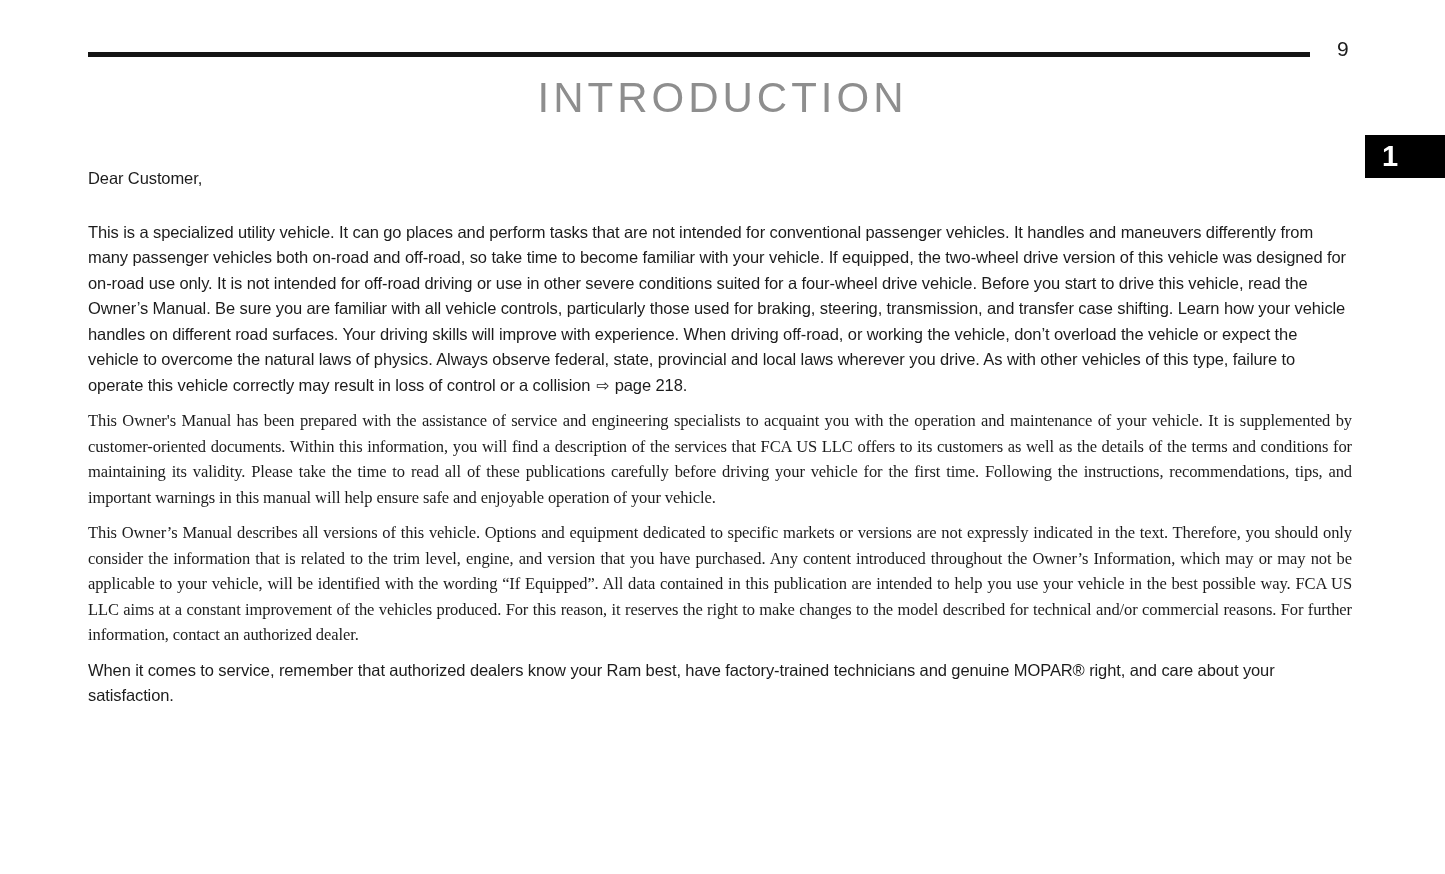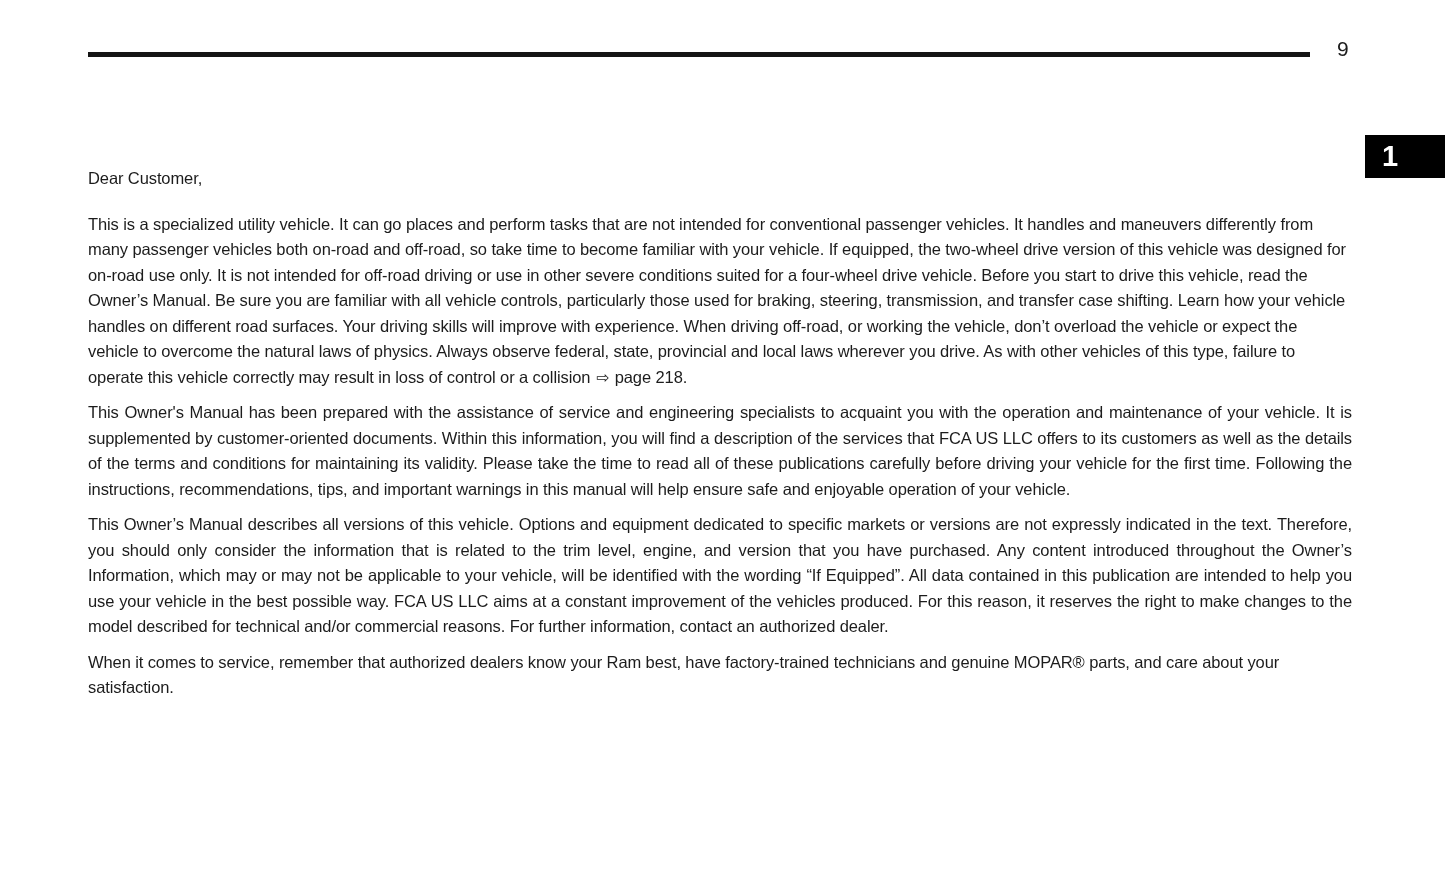--- a/index.html
+++ b/index.html
@@ -59,50 +59,51 @@
     position: absolute;
     left: 88px;
     top: 166px;
     width: 1264px;
     font-size: 16.5px;
     line-height: 25.5px;
     letter-spacing: -0.1px;
     color: #1c1c1c;
   }
   .content p { margin: 0 0 10px 0; }
-  .content p.salutation { margin-bottom: 20px; }
-  .content p.justify { text-align: justify; }
+  .content p.salutation { margin-bottom: 28px; }
+  .content p.justify { text-align: justify; font-family: Liberation Serif, serif; }
   .ref-arrow {
     display: inline-block;
     margin: 0 5px 0 6px;
     font-size: 16px;
   }
 </style>
 </head>
 <body>
 
 <div class="page">
 
   <div class="top-rule"></div>
 
   <span class="page-number">9</span>
 
+  <h1 class="doc-title">INTRODUCTION</h1>
 
   <div class="chapter-tab">
     <span>1</span>
   </div>
 
   <div class="content">
 
     <p class="salutation">Dear Customer,</p>
 
 
     <p><span>This is a specialized utility vehicle. It can go places and perform tasks that are not intended for conventional passenger vehicles. It handles and maneuvers differently from many passenger vehicles both on-road and off-road, so take time to become familiar with your vehicle. If equipped, the two-wheel drive version of this vehicle was designed for on-road use only. It is not intended for off-road driving or use in other severe conditions suited for a four-wheel drive vehicle. Before you start to drive this vehicle, read the Owner’s Manual. Be sure you are familiar with all vehicle controls, particularly those used for braking, steering, transmission, and transfer case shifting. Learn how your vehicle handles on different road surfaces. Your driving skills will improve with experience. When driving off-road, or working the vehicle, don’t overload the vehicle or expect the vehicle to overcome the natural laws of physics. Always observe federal, state, provincial and local laws wherever you drive. As with other vehicles of this type, failure to operate this vehicle correctly may result in loss of control or a collision</span><span class="ref-arrow">⇨</span><span>page 218.</span></p>
 
     <p class="justify">This Owner's Manual has been prepared with the assistance of service and engineering specialists to acquaint you with the operation and maintenance of your vehicle. It is supplemented by customer-oriented documents. Within this information, you will find a description of the services that FCA US LLC offers to its customers as well as the details of the terms and conditions for maintaining its validity. Please take the time to read all of these publications carefully before driving your vehicle for the first time. Following the instructions, recommendations, tips, and important warnings in this manual will help ensure safe and enjoyable operation of your vehicle.</p>
 
     <p class="justify">This Owner’s Manual describes all versions of this vehicle. Options and equipment dedicated to specific markets or versions are not expressly indicated in the text. Therefore, you should only consider the information that is related to the trim level, engine, and version that you have purchased. Any content introduced throughout the Owner’s Information, which may or may not be applicable to your vehicle, will be identified with the wording “If Equipped”. All data contained in this publication are intended to help you use your vehicle in the best possible way. FCA US LLC aims at a constant improvement of the vehicles produced. For this reason, it reserves the right to make changes to the model described for technical and/or commercial reasons. For further information, contact an authorized dealer.</p>
 
-    <p>When it comes to service, remember that authorized dealers know your Ram best, have factory-trained technicians and genuine MOPAR® parts, and care about your satisfaction.</p>
+    <p>When it comes to service, remember that authorized dealers know your Ram best, have factory-trained technicians and genuine MOPAR® right, and care about your satisfaction.</p>
 
   </div>
 
 </div>
 
 </body></html>

